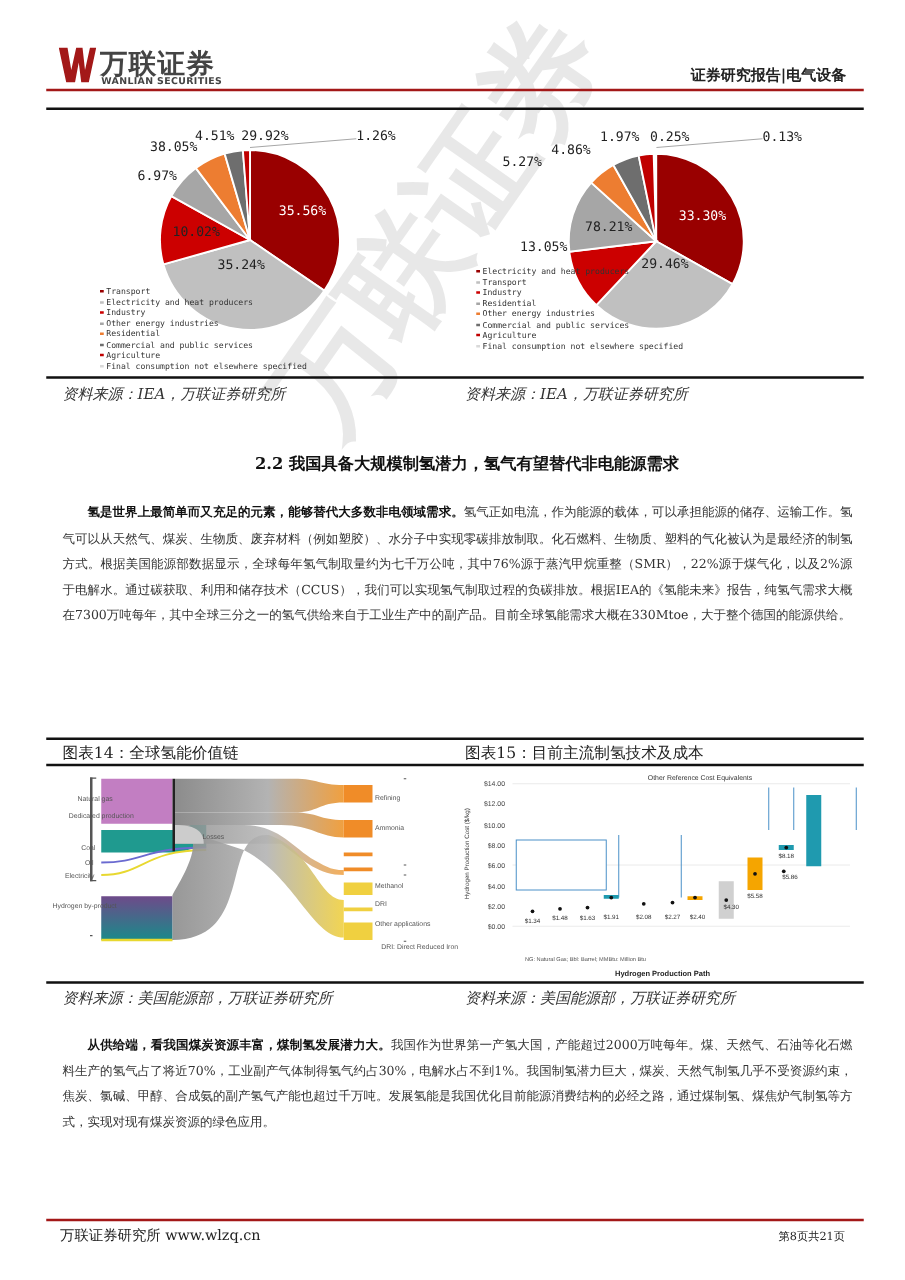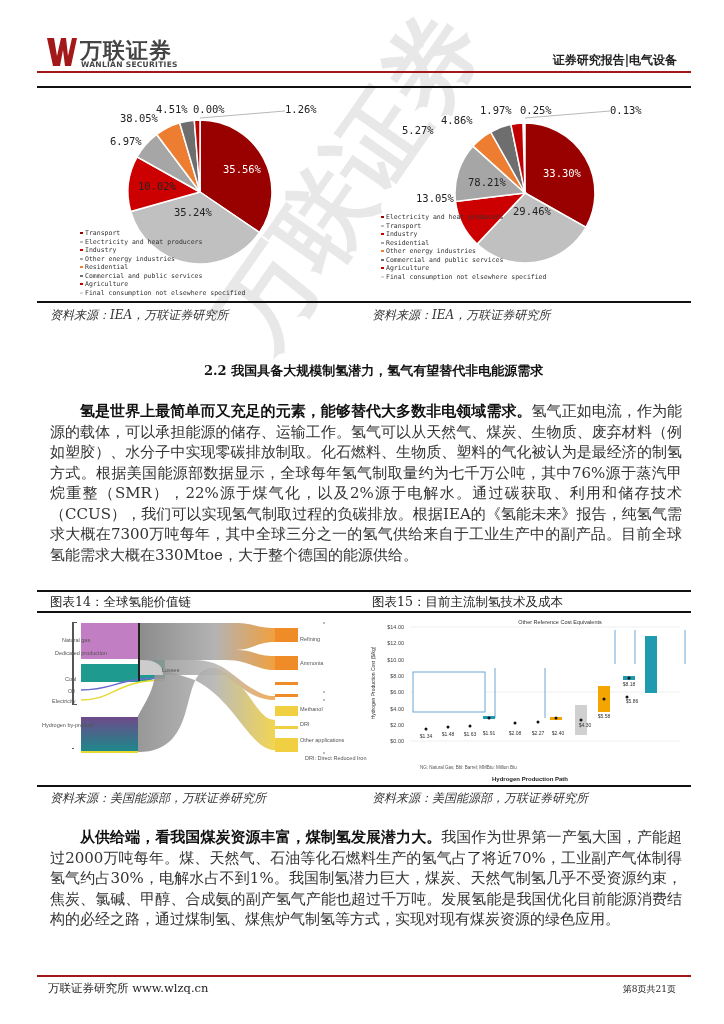--- a/index.html
+++ b/index.html
@@ -6,21 +6,21 @@
   body { width:724px; height:1024px; position:relative; overflow:hidden; font-family:"DejaVu Sans", sans-serif; color:#222; }
   .abs { position:absolute; }
   .logo-w { position:absolute; left:47px; top:38px; width:30px; height:28px; }
   .logo-cn { position:absolute; left:80px; top:36px; font-size:22px; font-weight:bold; color:#444; letter-spacing:1px; font-family:"DejaVu Sans", sans-serif; }
   .logo-en { position:absolute; left:81px; top:60px; font-size:7.5px; color:#444; font-weight:bold; letter-spacing:0.3px; }
   .hdr-right { position:absolute; right:47px; top:52px; font-size:12px; font-weight:bold; color:#222; font-family:"DejaVu Serif", serif;text-align:right; }
   .hdr-line { position:absolute; left:37px; top:71px; width:654px; height:2px; background:#a31818; }
   .rule-black { position:absolute; height:2px; background:#111; }
   .source { position:absolute; font-size:12px; font-style:italic; color:#333; font-family:"DejaVu Serif", serif; }
   .section-title { position:absolute; left:204px; top:362px; font-size:13px; font-weight:bold; color:#111; font-family:"DejaVu Serif", serif; }
-  .para { position:absolute; left:50px; width:632px; font-size:15px; line-height:20.5px; color:#333; font-family:"DejaVu Serif", serif; text-align:justify; }
+  .para { position:absolute; left:50px; width:632px; font-size:10px; line-height:20.5px; color:#333; font-family:"DejaVu Serif", serif; text-align:justify; }
   .para b { color:#111; }
   .fig-title { position:absolute; font-size:12.5px; color:#222; font-family:"DejaVu Serif", serif; }
   .legend { position:absolute; font-size:6.5px; line-height:8.5px; color:#333; font-family:"DejaVu Sans Mono", monospace; }
   .legend div span.dot { display:inline-block; width:3px; height:2px; margin-right:2px; vertical-align:middle; }
   .plabel { position:absolute; font-size:10.5px; color:#222; font-family:"DejaVu Sans Mono", monospace; }
   .footer-line { position:absolute; left:37px; top:975px; width:654px; height:2px; background:#a31818; }
   .footer-left { position:absolute; left:48px; top:981px; font-size:11.5px; color:#222; font-family:"DejaVu Serif", serif; }
   .footer-right { position:absolute; right:48px; top:983px; font-size:9px; color:#222; font-family:"DejaVu Serif", serif; }
   .watermark { position:absolute; left:190px; top:300px; font-size:95px; color:rgba(150,150,150,0.22); transform:rotate(-55deg); transform-origin:left top; white-space:nowrap; font-weight:bold; pointer-events:none; font-family:"DejaVu Sans", sans-serif; }
   .tiny { font-size:5.5px; color:#555; font-family:"Liberation Sans", sans-serif; }
@@ -57,21 +57,21 @@
 
     <path d="M0,0 L-5.7,-71.8 A72,72 0 0,1 0,-72 Z" fill="#c00000"></path>
   </g>
 </svg>
 <div class="plabel" style="left:223px;top:163px;color:#fff;">35.56%</div>
 <div class="plabel" style="left:174px;top:206px;">35.24%</div>
 <div class="plabel" style="left:138px;top:180px;">10.02%</div>
 <div class="plabel" style="left:110px;top:135px;">6.97%</div>
 <div class="plabel" style="left:120px;top:112px;">38.05%</div>
 <div class="plabel" style="left:156px;top:103px;">4.51%</div>
-<div class="plabel" style="left:193px;top:103px;">0.00%</div>
+<div class="plabel" style="left:193px;top:103px;">29.92%</div>
 <div class="plabel" style="left:285px;top:103px;">1.26%</div>
 <svg class="abs" style="left:200px;top:108px;" width="90" height="12">
     <line x1="0" y1="10" x2="85" y2="3" stroke="#999" stroke-width="0.7"></line>
   </svg>
 
 <div class="legend" style="left:80px;top:229px;">
   <div><span class="dot" style="background:#990000"></span><span>Transport</span></div>
   <div><span class="dot" style="background:#c0c0c0"></span><span>Electricity and heat producers</span></div>
   <div><span class="dot" style="background:#cc0000"></span><span>Industry</span></div>
   <div><span class="dot" style="background:#a6a6a6"></span><span>Other energy industries</span></div>

